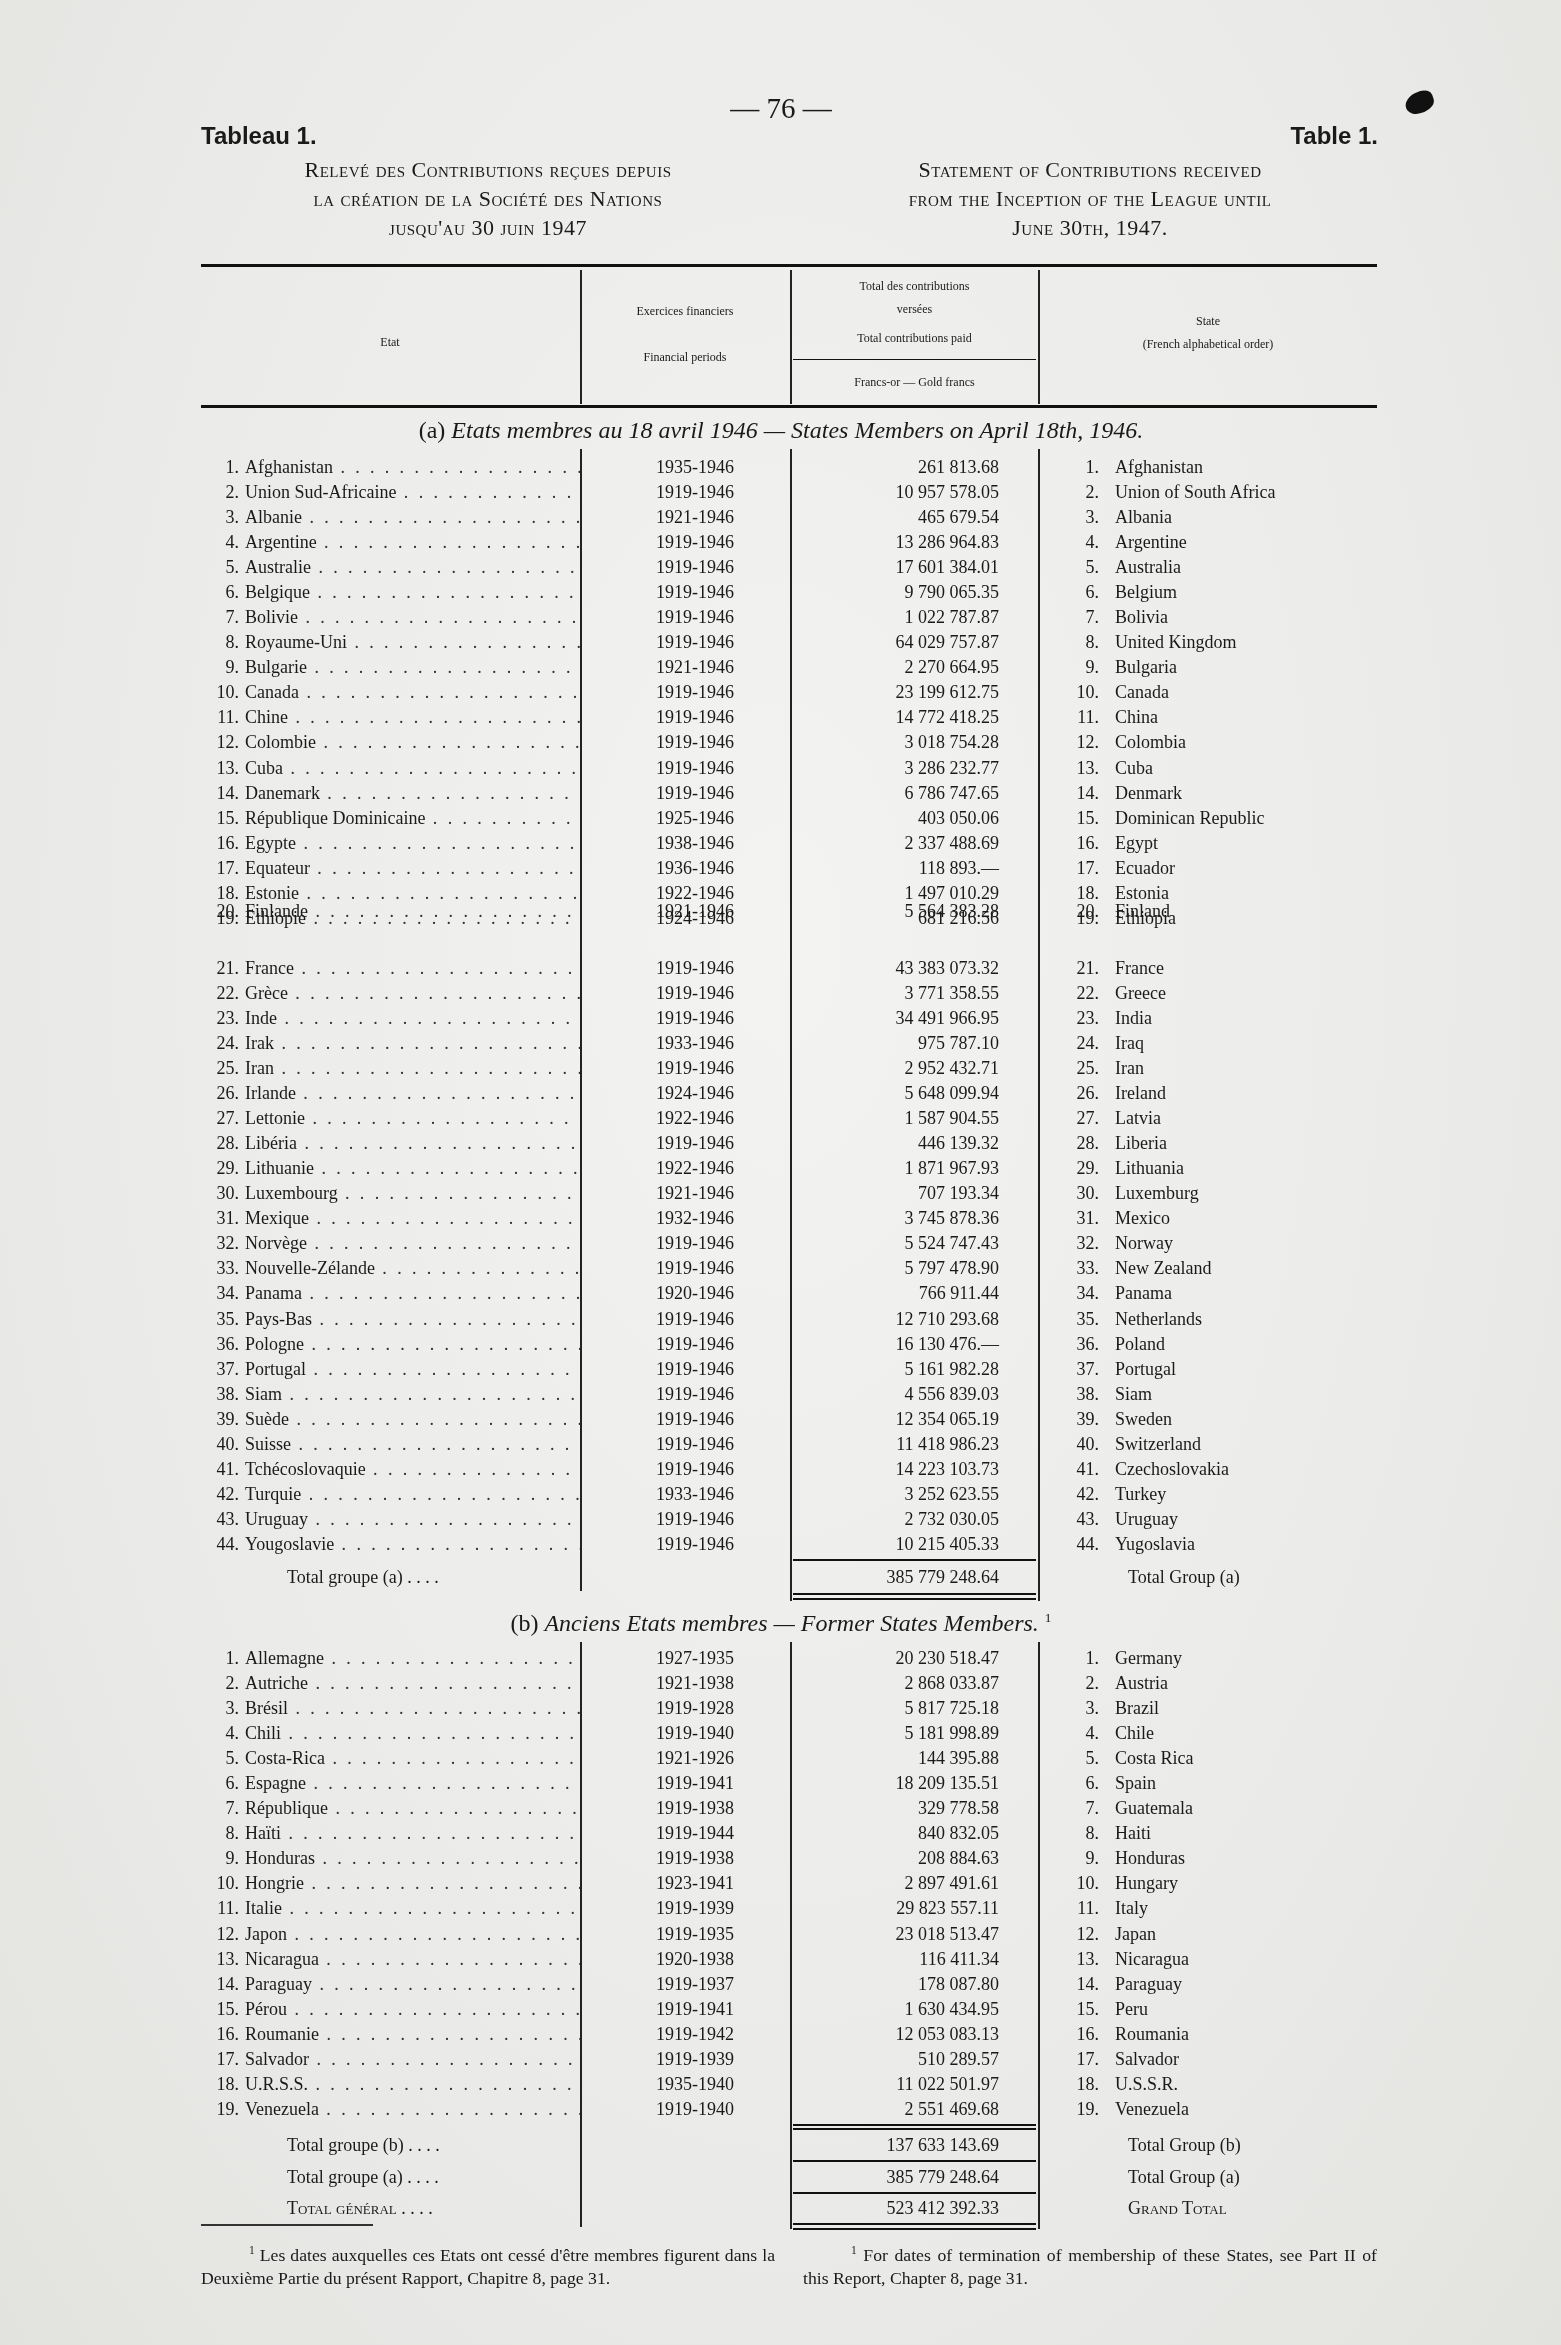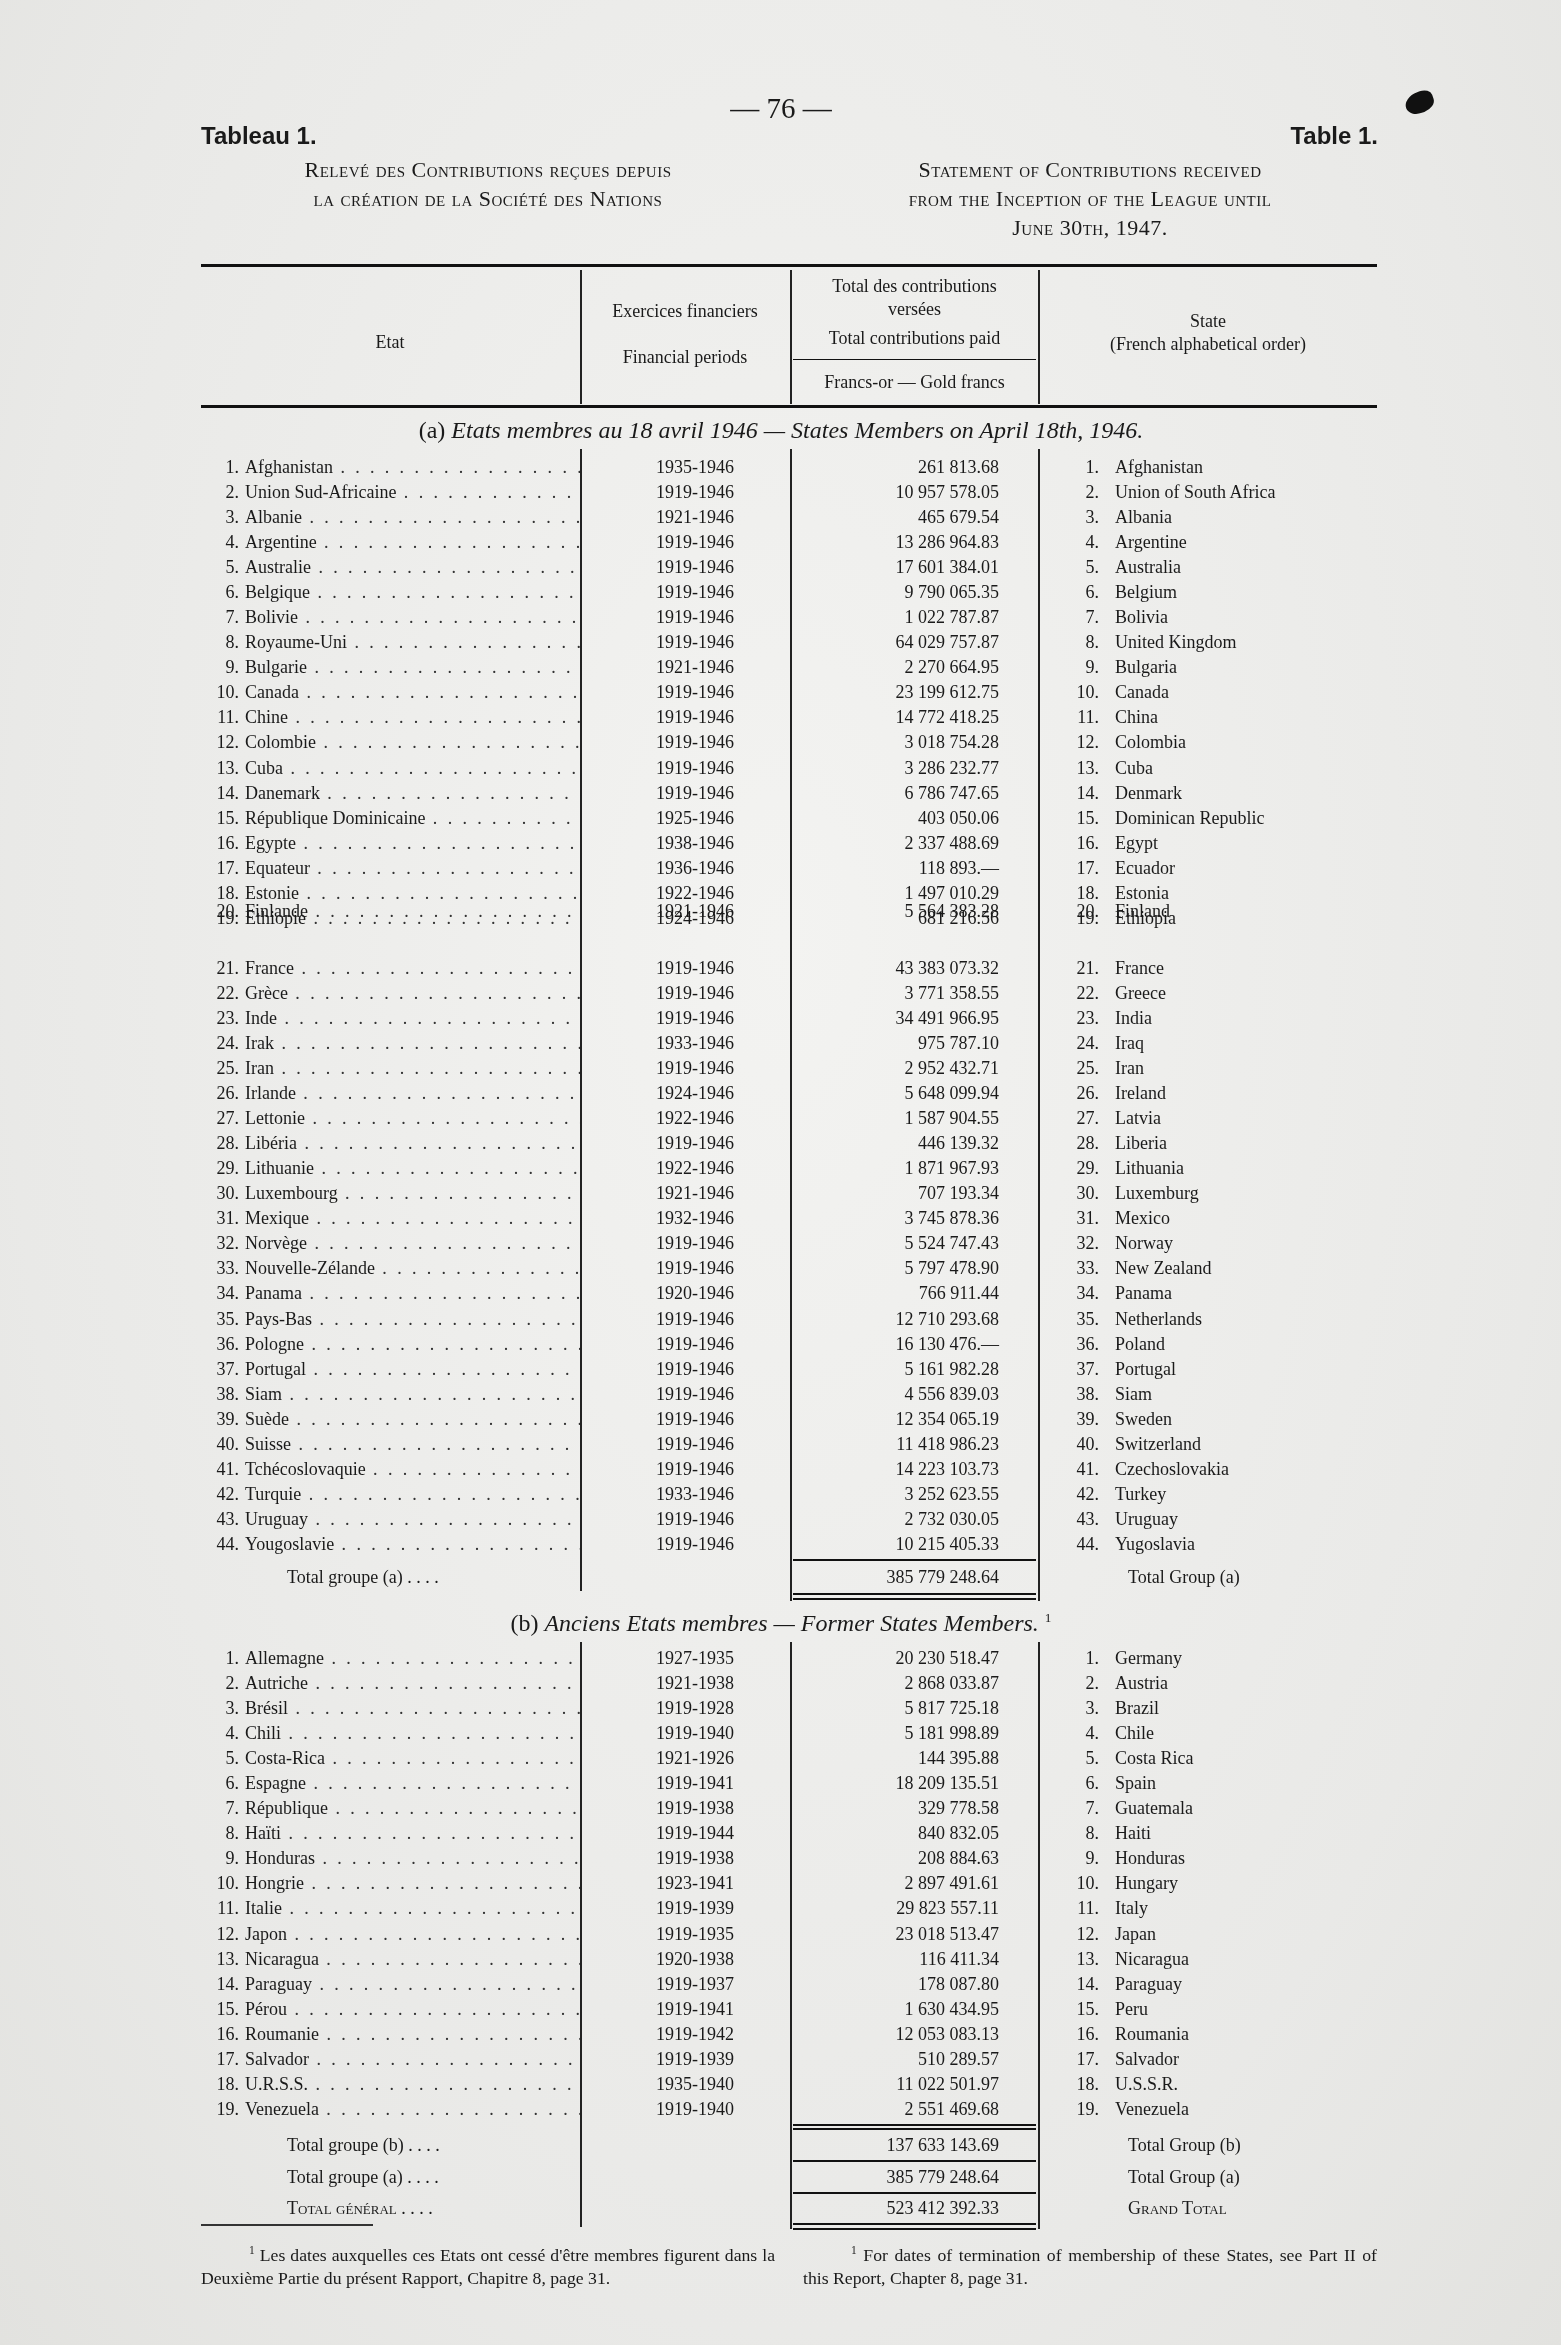--- a/index.html
+++ b/index.html
@@ -32,21 +32,21 @@
   .tab-right { right: 184px; }
   .title-fr, .title-en {
     position: absolute; top: 155px; width: 574px; text-align: center;
     font-size: 22px; line-height: 29px; font-variant: small-caps; letter-spacing: 0.5px;
   }
   .title-fr { left: 201px; }
   .title-en { left: 803px; }
   .rule { position: absolute; background: #111; }
   .vline { position: absolute; width: 1.9px; background: #222; }
   .hdr {
-    position: absolute; font-size: 18px; text-align: center; line-height: 23px;
+    position: absolute; font-size: 12px; text-align: center; line-height: 23px;
   }
   .section-title {
     position: absolute; left: 0; width: 1562px; text-align: center;
     font-size: 24px;
   }
   .section-title i { font-style: italic; }
   .row {
     position: absolute; height: 25px; font-size: 18px; line-height: 25px;
   }
   .c-num { position: absolute; left: 201px; width: 38px; text-align: right; }
@@ -71,20 +71,21 @@
 <div class="page">
   <div class="blot"></div>
 
   <div class="page-num">— 76 —</div>
   <div class="tab-left">Tableau 1.</div>
   <div class="tab-right">Table 1.</div>
 
   <div class="title-fr">
     <div>Relevé des Contributions reçues depuis</div>
     <div>la création de la Société des Nations</div>
+    <div>jusqu'au 30 juin 1947</div>
   </div>
   <div class="title-en">
     <div>Statement of Contributions received</div>
     <div>from the Inception of the League until</div>
     <div>June 30th, 1947.</div>
   </div>
 
   <div class="rule" style="left:201px;top:264px;width:1176px;height:2.9px;"></div>
   <div class="rule" style="left:201px;top:405px;width:1176px;height:2.9px;"></div>
 

